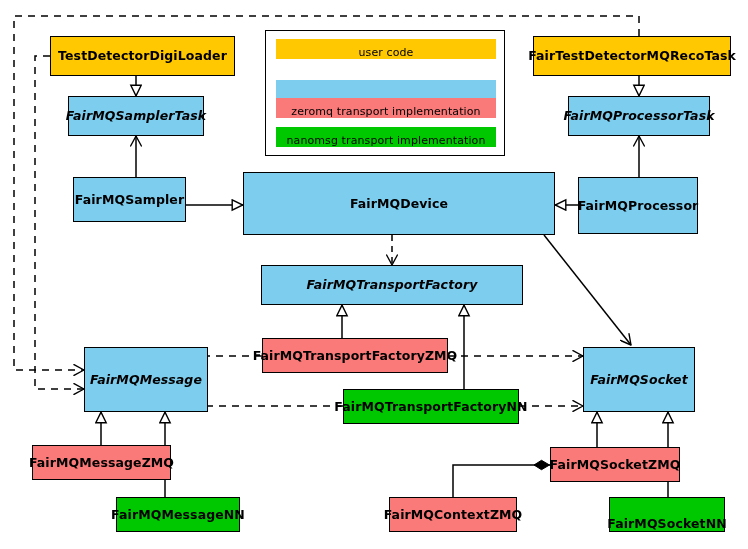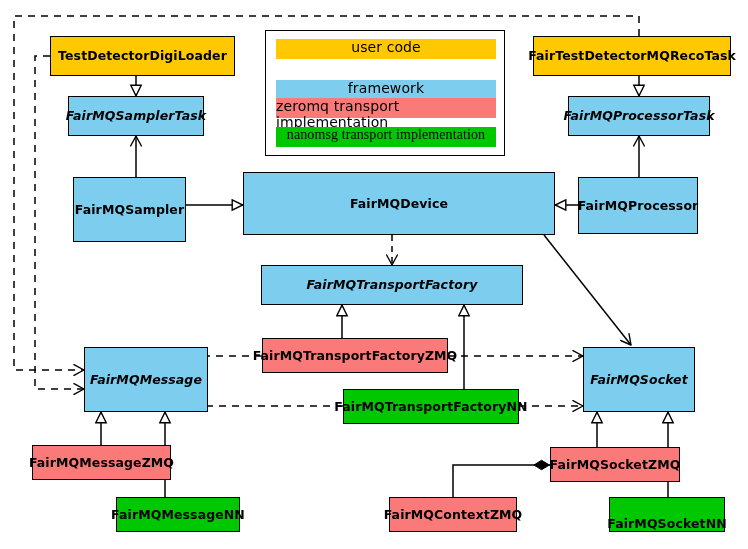--- a/index.html
+++ b/index.html
@@ -48,23 +48,23 @@
     position: absolute;
     box-sizing: border-box;
     border: 1.8px solid #000000;
     background: #ffffff;
     z-index: 4;
   }
   .legend-row {
     position: absolute;
     box-sizing: border-box;
     display: flex;
-    align-items: flex-start;
+    align-items: flex-end;
     justify-content: center;
-    font-size: 14px;
+    font-size: 11px;
     font-weight: normal;
     color: #000000;
     letter-spacing: 0.1px;
   }
 </style>
 </head>
 <body>
 
 <div id="diagram">
 
@@ -139,21 +139,21 @@
   </div>
 
   <div class="node abstract" style="left:68px; top:96px; width:136px; height:40px; background:#7CCDEE;">
     <span>FairMQSamplerTask</span>
   </div>
 
   <div class="node abstract" style="left:568px; top:96px; width:142px; height:40px; background:#7CCDEE;">
     <span>FairMQProcessorTask</span>
   </div>
 
-  <div class="node" style="left:73px; top:177px; width:113px; height:65px; background:#7CCDEE;">
+  <div class="node" style="left:73px; top:177px; width:113px; height:45px; background:#7CCDEE;">
     <span>FairMQSampler</span>
   </div>
 
   <div class="node" style="left:243px; top:172px; width:312px; height:63px; background:#7CCDEE;">
     <span>FairMQDevice</span>
   </div>
 
   <div class="node" style="left:578px; top:177px; width:120px; height:57px; background:#7CCDEE;">
     <span>FairMQProcessor</span>
   </div>
@@ -201,18 +201,18 @@
   <div class="legend-box" style="left:265px; top:30px; width:240px; height:126px;">
     <div class="legend-row" style="left:10px; top:8px; width:220px; height:20px; background:#FFC800;">
       <span>user code</span>
     </div>
     <div class="legend-row" style="left:10px; top:49px; width:220px; height:32px; background:#7CCDEE;">
       <span>framework</span>
     </div>
     <div class="legend-row" style="left:10px; top:67px; width:220px; height:20px; background:#FA7A7A;">
       <span>zeromq transport implementation</span>
     </div>
-    <div class="legend-row" style="left:10px; top:96px; width:220px; height:20px; background:#00C800;font-family:Liberation Serif, serif;">
+    <div class="legend-row" style="left:10px; top:96px; width:220px; height:20px; background:#00C800;">
       <span>nanomsg transport implementation</span>
     </div>
   </div>
 
 </div>
 
 </body></html>

